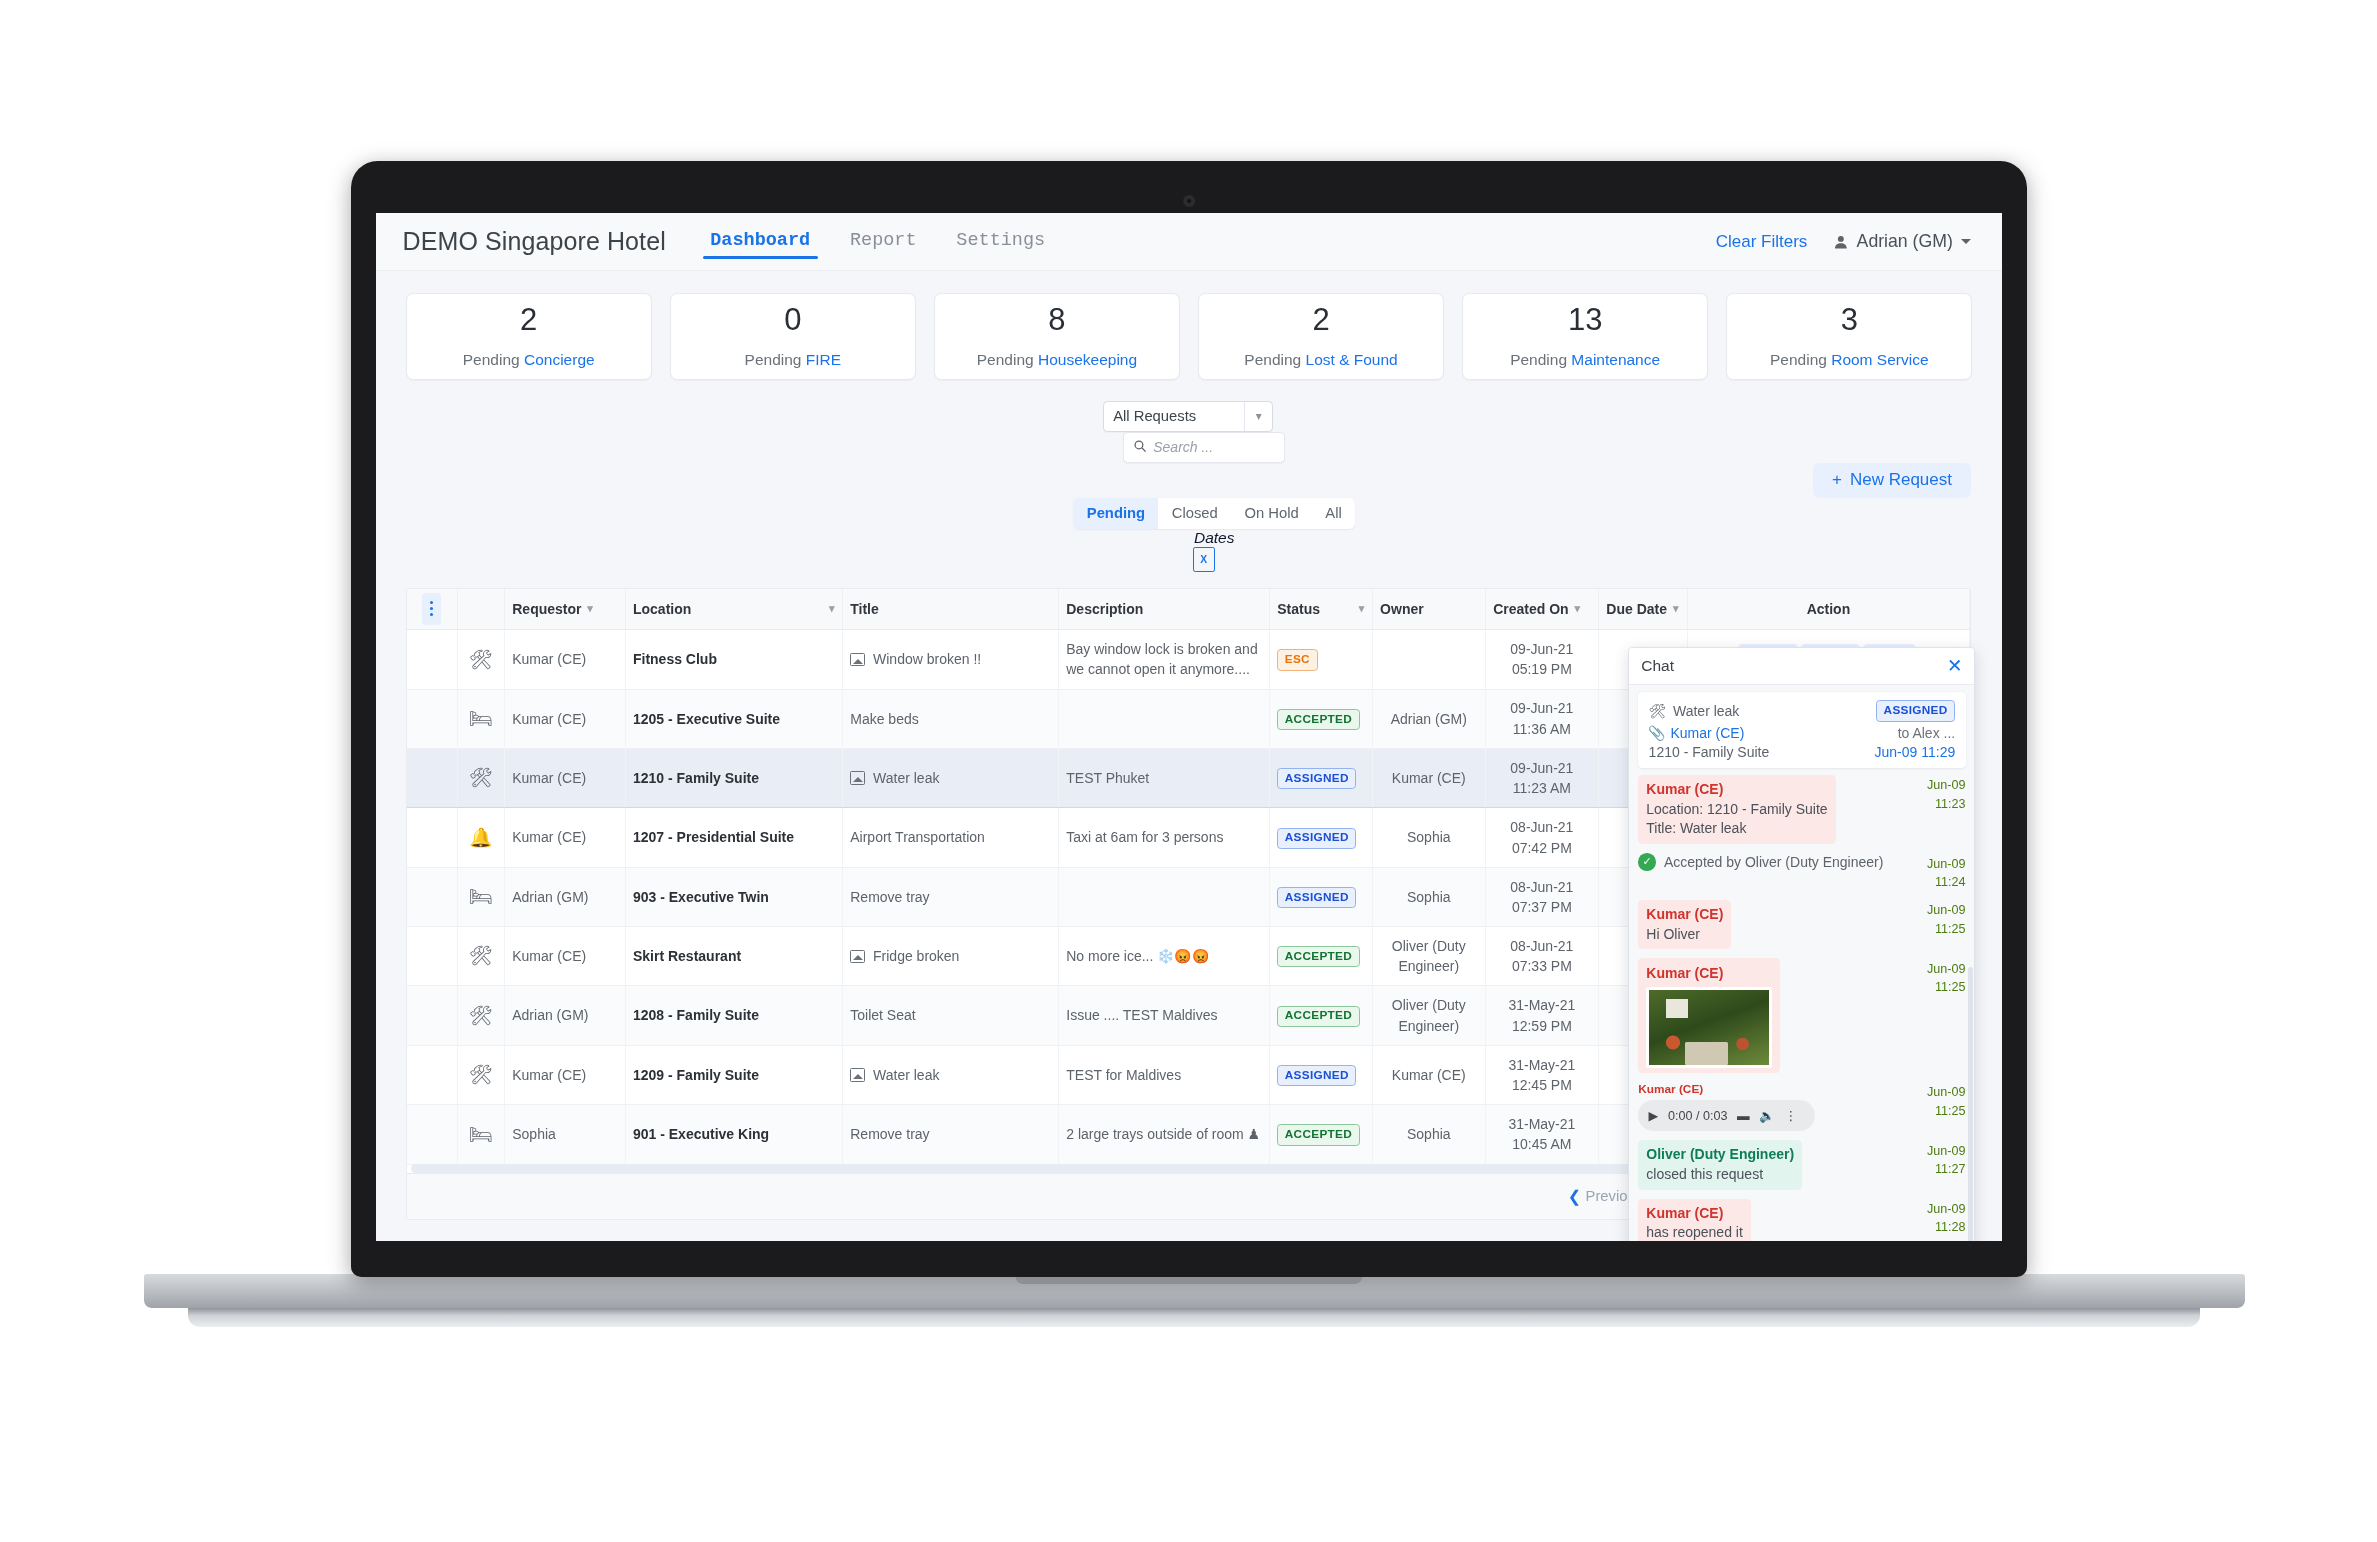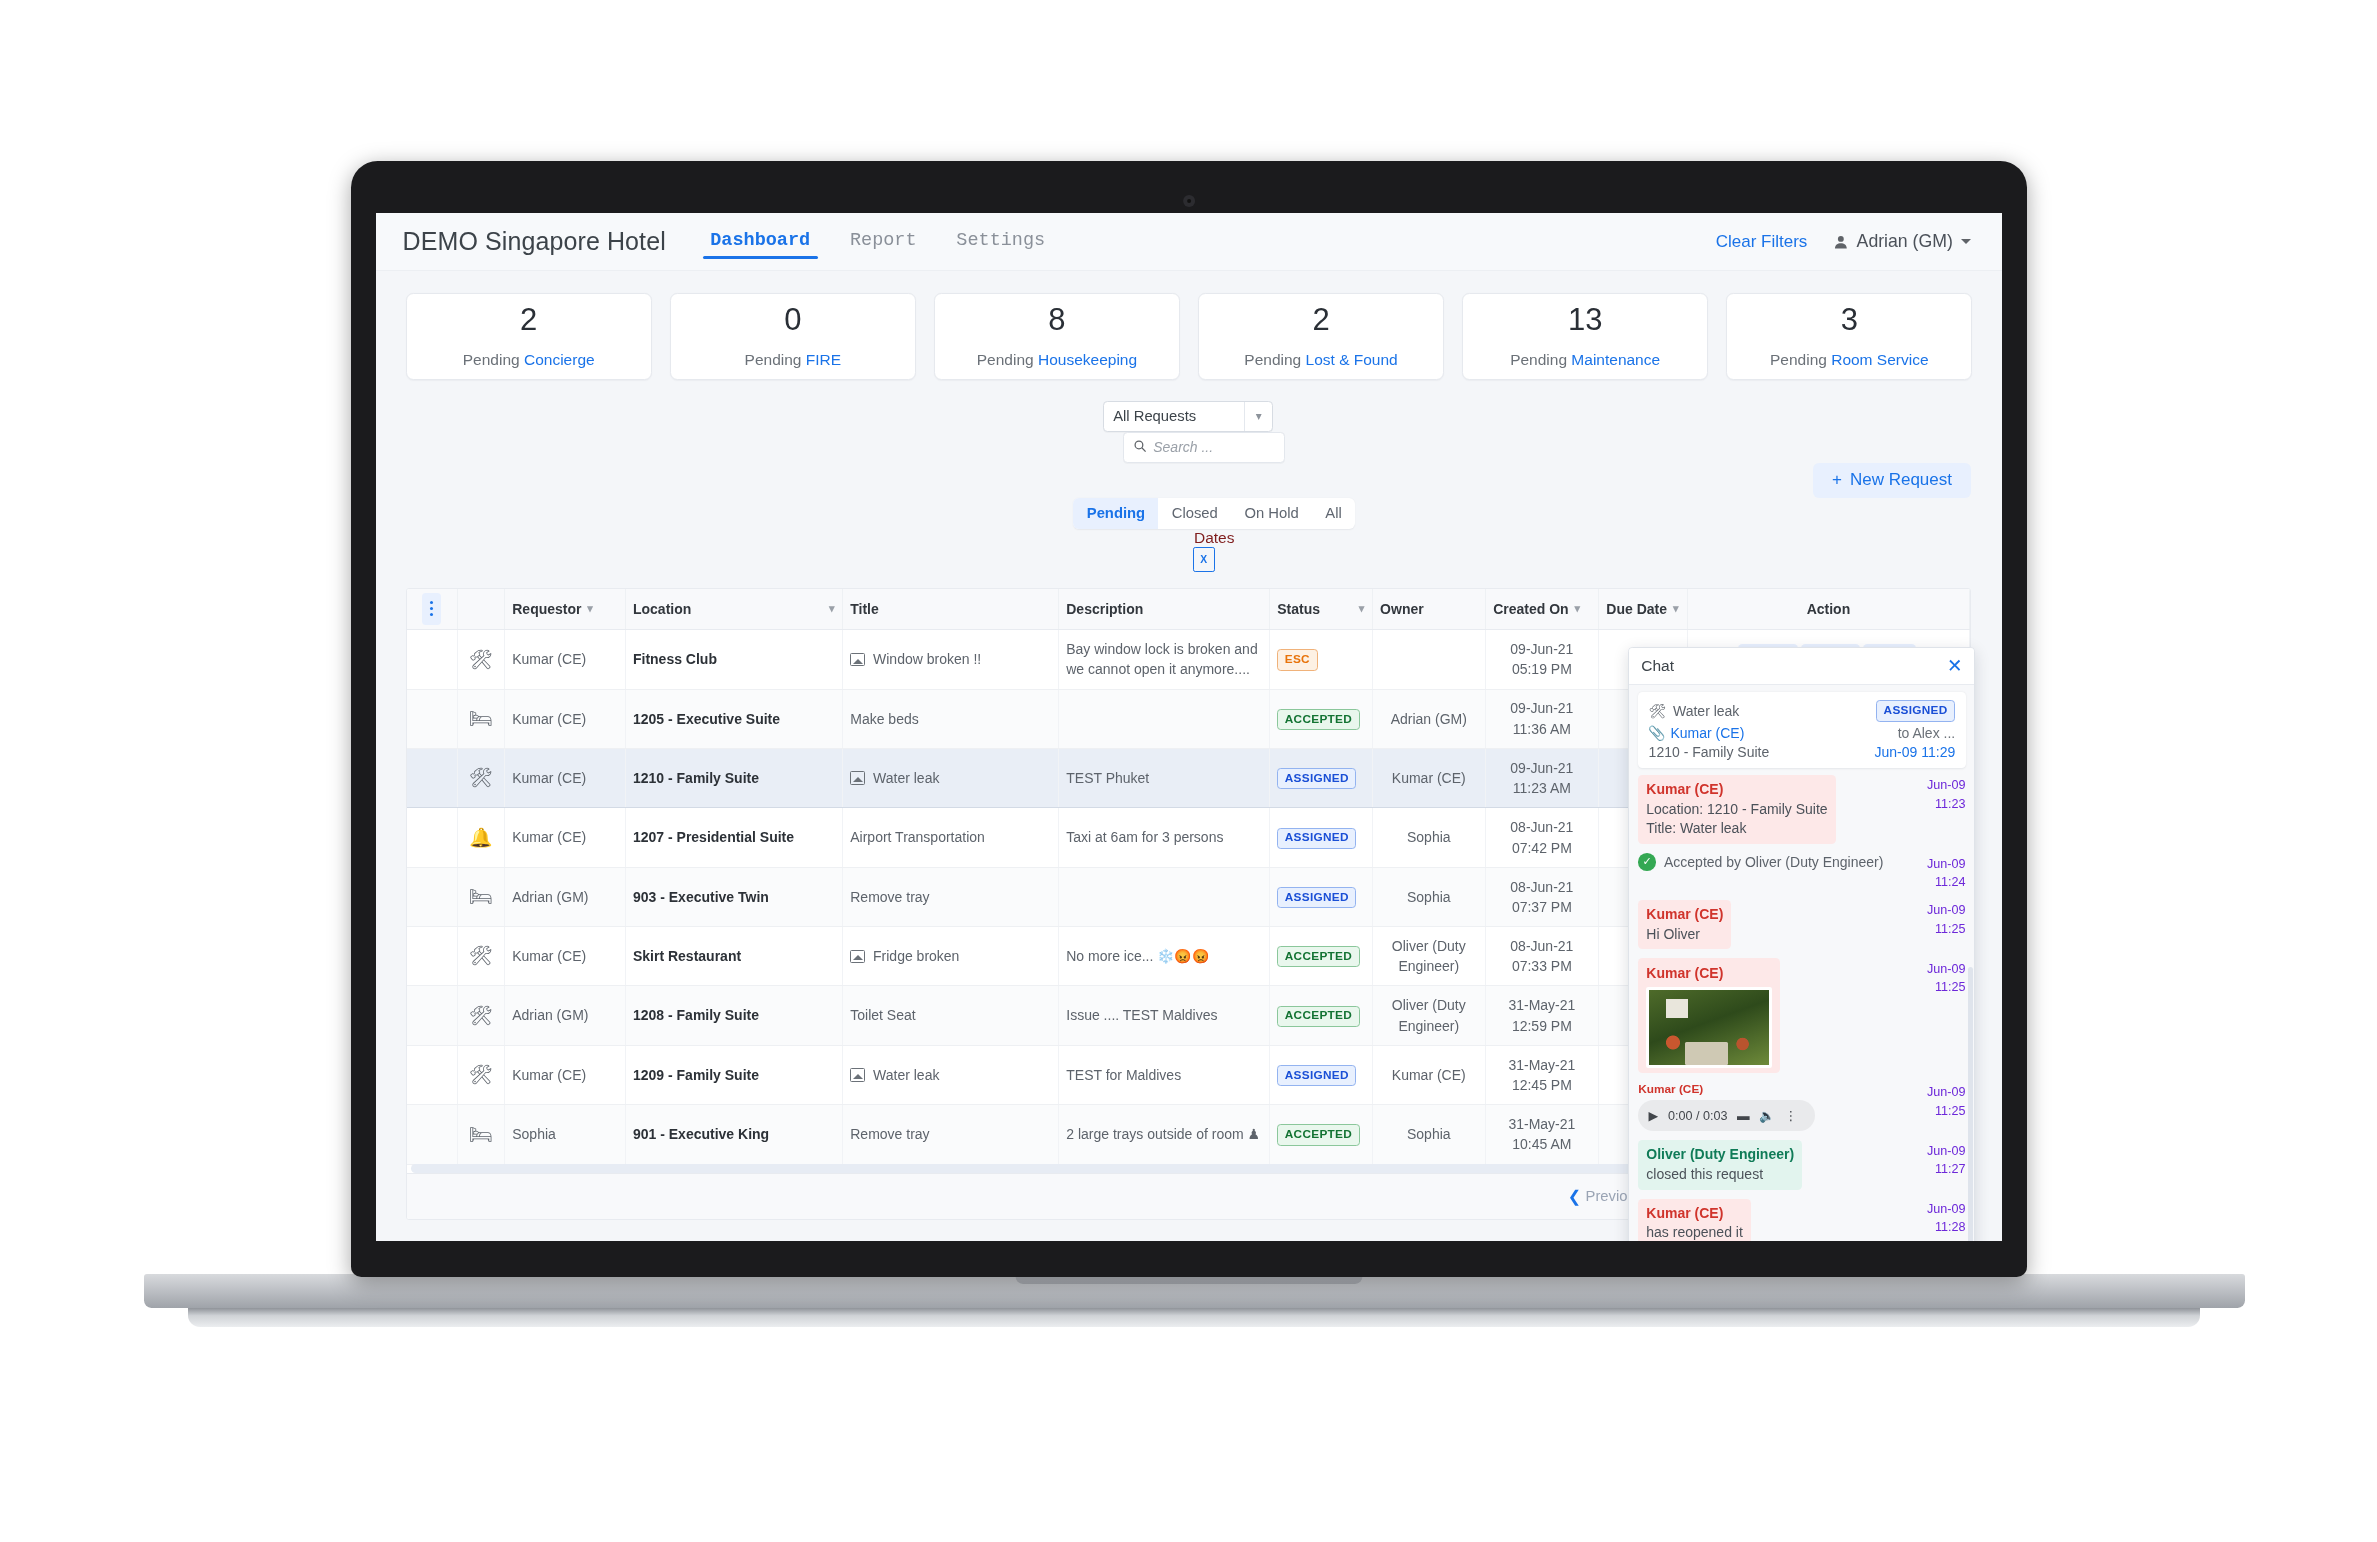--- a/index.html
+++ b/index.html
@@ -119,21 +119,21 @@
   }
   .seg {
     margin-left: 52px; display:flex; background:#fff; border-radius:5.9px; height:31px;
     box-shadow:0 0.7px 1.5px rgba(16,24,40,0.06); overflow:hidden;
   }
   .seg-item {
     padding: 0 13.3px; display:flex; align-items:center; font-size:14.8px; color:#5f6670;
     cursor:pointer;
   }
   .seg-item.active { background:#e8f0fe; color:#1a73e8; font-weight:600; }
-  .dates-link { margin-left: 52px; color:#7f1d1d; font-size: 15.5px; cursor:pointer; }
+  .dates-link { margin-left: 52px; color:#0f172a; font-size: 15.5px; cursor:pointer;font-style:italic; }
   .xls-icon {
     margin-left: 31px; width: 22px; height: 25px; border:1.5px solid #1a73e8; border-radius:2.2px;
     color:#1a73e8; font-size:10.3px; display:flex; align-items:center; justify-content:center;
     font-weight:700; cursor:pointer;
   }
 
   
   .table-wrap {
     margin: 16px 31px 0 29.5px; background:#fff; border:0.7px solid #e8ebf0;
     border-radius: 3px; overflow:hidden; height: 632px; position:relative;
@@ -227,21 +227,21 @@
   .msg { display:flex; align-items:flex-start; margin-bottom: 8.9px; }
   .bubble {
     border-radius: 4.4px; padding: 5.2px 8px; font-size: 14px; color:#4b5159; line-height:1.4;
     max-width: 222px;
   }
   .bubble.left-red { background:#fde8e8; }
   .bubble.left-green { background:#e2f4ee; }
   .who { font-weight:700; display:block; }
   .who.red { color:#d0342c; }
   .who.green { color:#0f7b57; }
-  .msg-time { margin-left:auto; text-align:right; font-size:12.6px; color:#6d28d9; line-height:1.45; padding-top:1.5px; }
+  .msg-time { margin-left:auto; text-align:right; font-size:12.6px; color:#4d7c0f; line-height:1.45; padding-top:1.5px; }
   .sys-msg { display:flex; align-items:center; gap:8px; font-size:14px; color:#5d636b; }
   .check {
     width: 17.7px; height:17.7px; border-radius:50%; background:#34a853; color:#fff;
     display:flex; align-items:center; justify-content:center; font-size:11px; flex:0 0 auto;
   }
   .photo {
     width: 126px; height: 81px; border:3px solid #fff; border-radius:2.2px; margin-top:3.7px;
     background:
       radial-gradient(circle at 20% 70%, #c9572f 0 6.6px, transparent 7.4px),
       radial-gradient(circle at 78% 72%, #b9542e 0 5.9px, transparent 6.6px),

